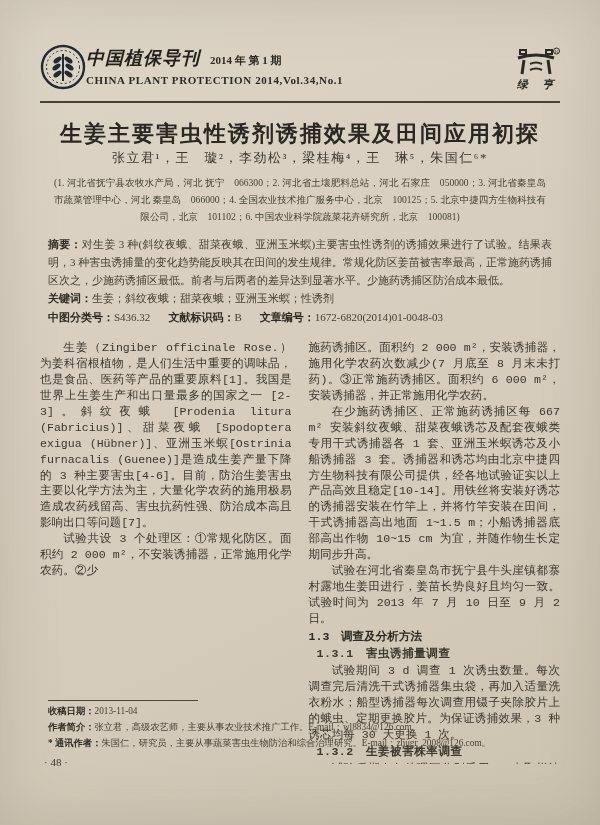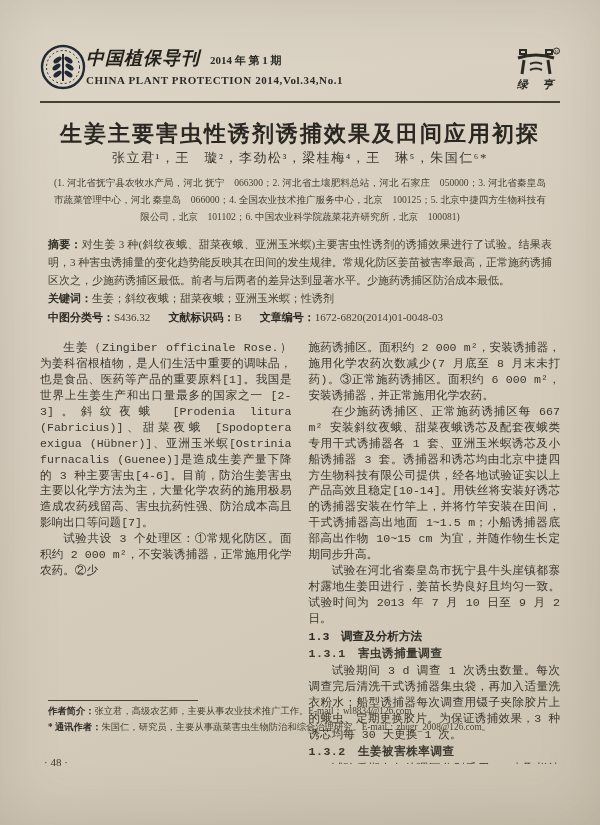--- a/index.html
+++ b/index.html
@@ -32,21 +32,21 @@
   .meta p{margin:0;font-size:11px;line-height:1.62;text-align:justify;color:#45403４;color:#454034;}
   .meta .lbl{font-weight:bold;color:#2e2b25;}
   .clc-line .pair{margin-right:18px;white-space:nowrap;}
   .clc-line{margin-top:2px !important;}
   
   .columns{display:flex;gap:17px;margin-top:13px;height:424px;overflow:hidden;}
   .col{flex:1 1 0;font-size:11.6px;line-height:15.9px;text-align:justify;color:#3a362d;font-family:Liberation Mono, monospace;}
   .col p{margin:0;text-indent:2em;}
   .col .sec-h1{font-size:15px;font-weight:bold;margin:7px 0 6px 0;text-indent:0;color:#2a2722;letter-spacing:1px;}
   .col .sec-h2{font-weight:bold;margin:2px 0;text-indent:0;color:#2e2b25;}
-  .col .sec-h3{font-weight:bold;margin:1px 0;text-indent:0;color:#3d392f;letter-spacing:.5px;}
+  .col .sec-h3{font-weight:bold;margin:1px 8px;text-indent:0;color:#3d392f;letter-spacing:.5px;}
   
   .footnote{position:absolute;left:48px;right:40px;top:700px;}
   .footnote-rule{width:150px;border-top:1.5px solid #4a463b;margin-bottom:4px;}
   .footnote p{margin:0 0 2px 0;font-size:9.3px;line-height:1.5;color:#47423６;color:#474236;}
   .footnote .lbl{font-weight:bold;color:#312d26;}
   .page-number{position:absolute;left:44px;top:756px;font-size:11px;color:#3c382f;}
   svg{display:block;}
 </style>
 </head>
 <body>
@@ -115,19 +115,20 @@
       <p class="sec-h2">1.3　调查及分析方法</p>
       <p class="sec-h3">1.3.1　害虫诱捕量调查</p>
       <p>试验期间 3 d 调查 1 次诱虫数量。每次调查完后清洗干式诱捕器集虫袋，再加入适量洗衣粉水；船型诱捕器每次调查用镊子夹除胶片上的蛾虫、定期更换胶片。为保证诱捕效果，3 种诱芯均每 30 天更换 1 次。</p>
       <p class="sec-h3">1.3.2　生姜被害株率调查</p>
       <p>试验后期在各处理区分别采用 5 点取样法调查</p>
     </div>
   </div>
 
   <div class="footnote">
     <div class="footnote-rule"></div>
+    <p><span class="lbl">收稿日期：</span><span>2013-11-04</span></p>
     <p><span class="lbl">作者简介：</span><span>张立君，高级农艺师，主要从事农业技术推广工作。E-mail：wl8834@126.com</span></p>
     <p><span class="lbl">* 通讯作者：</span><span>朱国仁，研究员，主要从事蔬菜害虫生物防治和综合治理研究。E-mail：zhugr_2008@126.com。</span></p>
   </div>
 
   <div class="page-number">· 48 ·</div>
 
 </div>
 
 </body></html>

